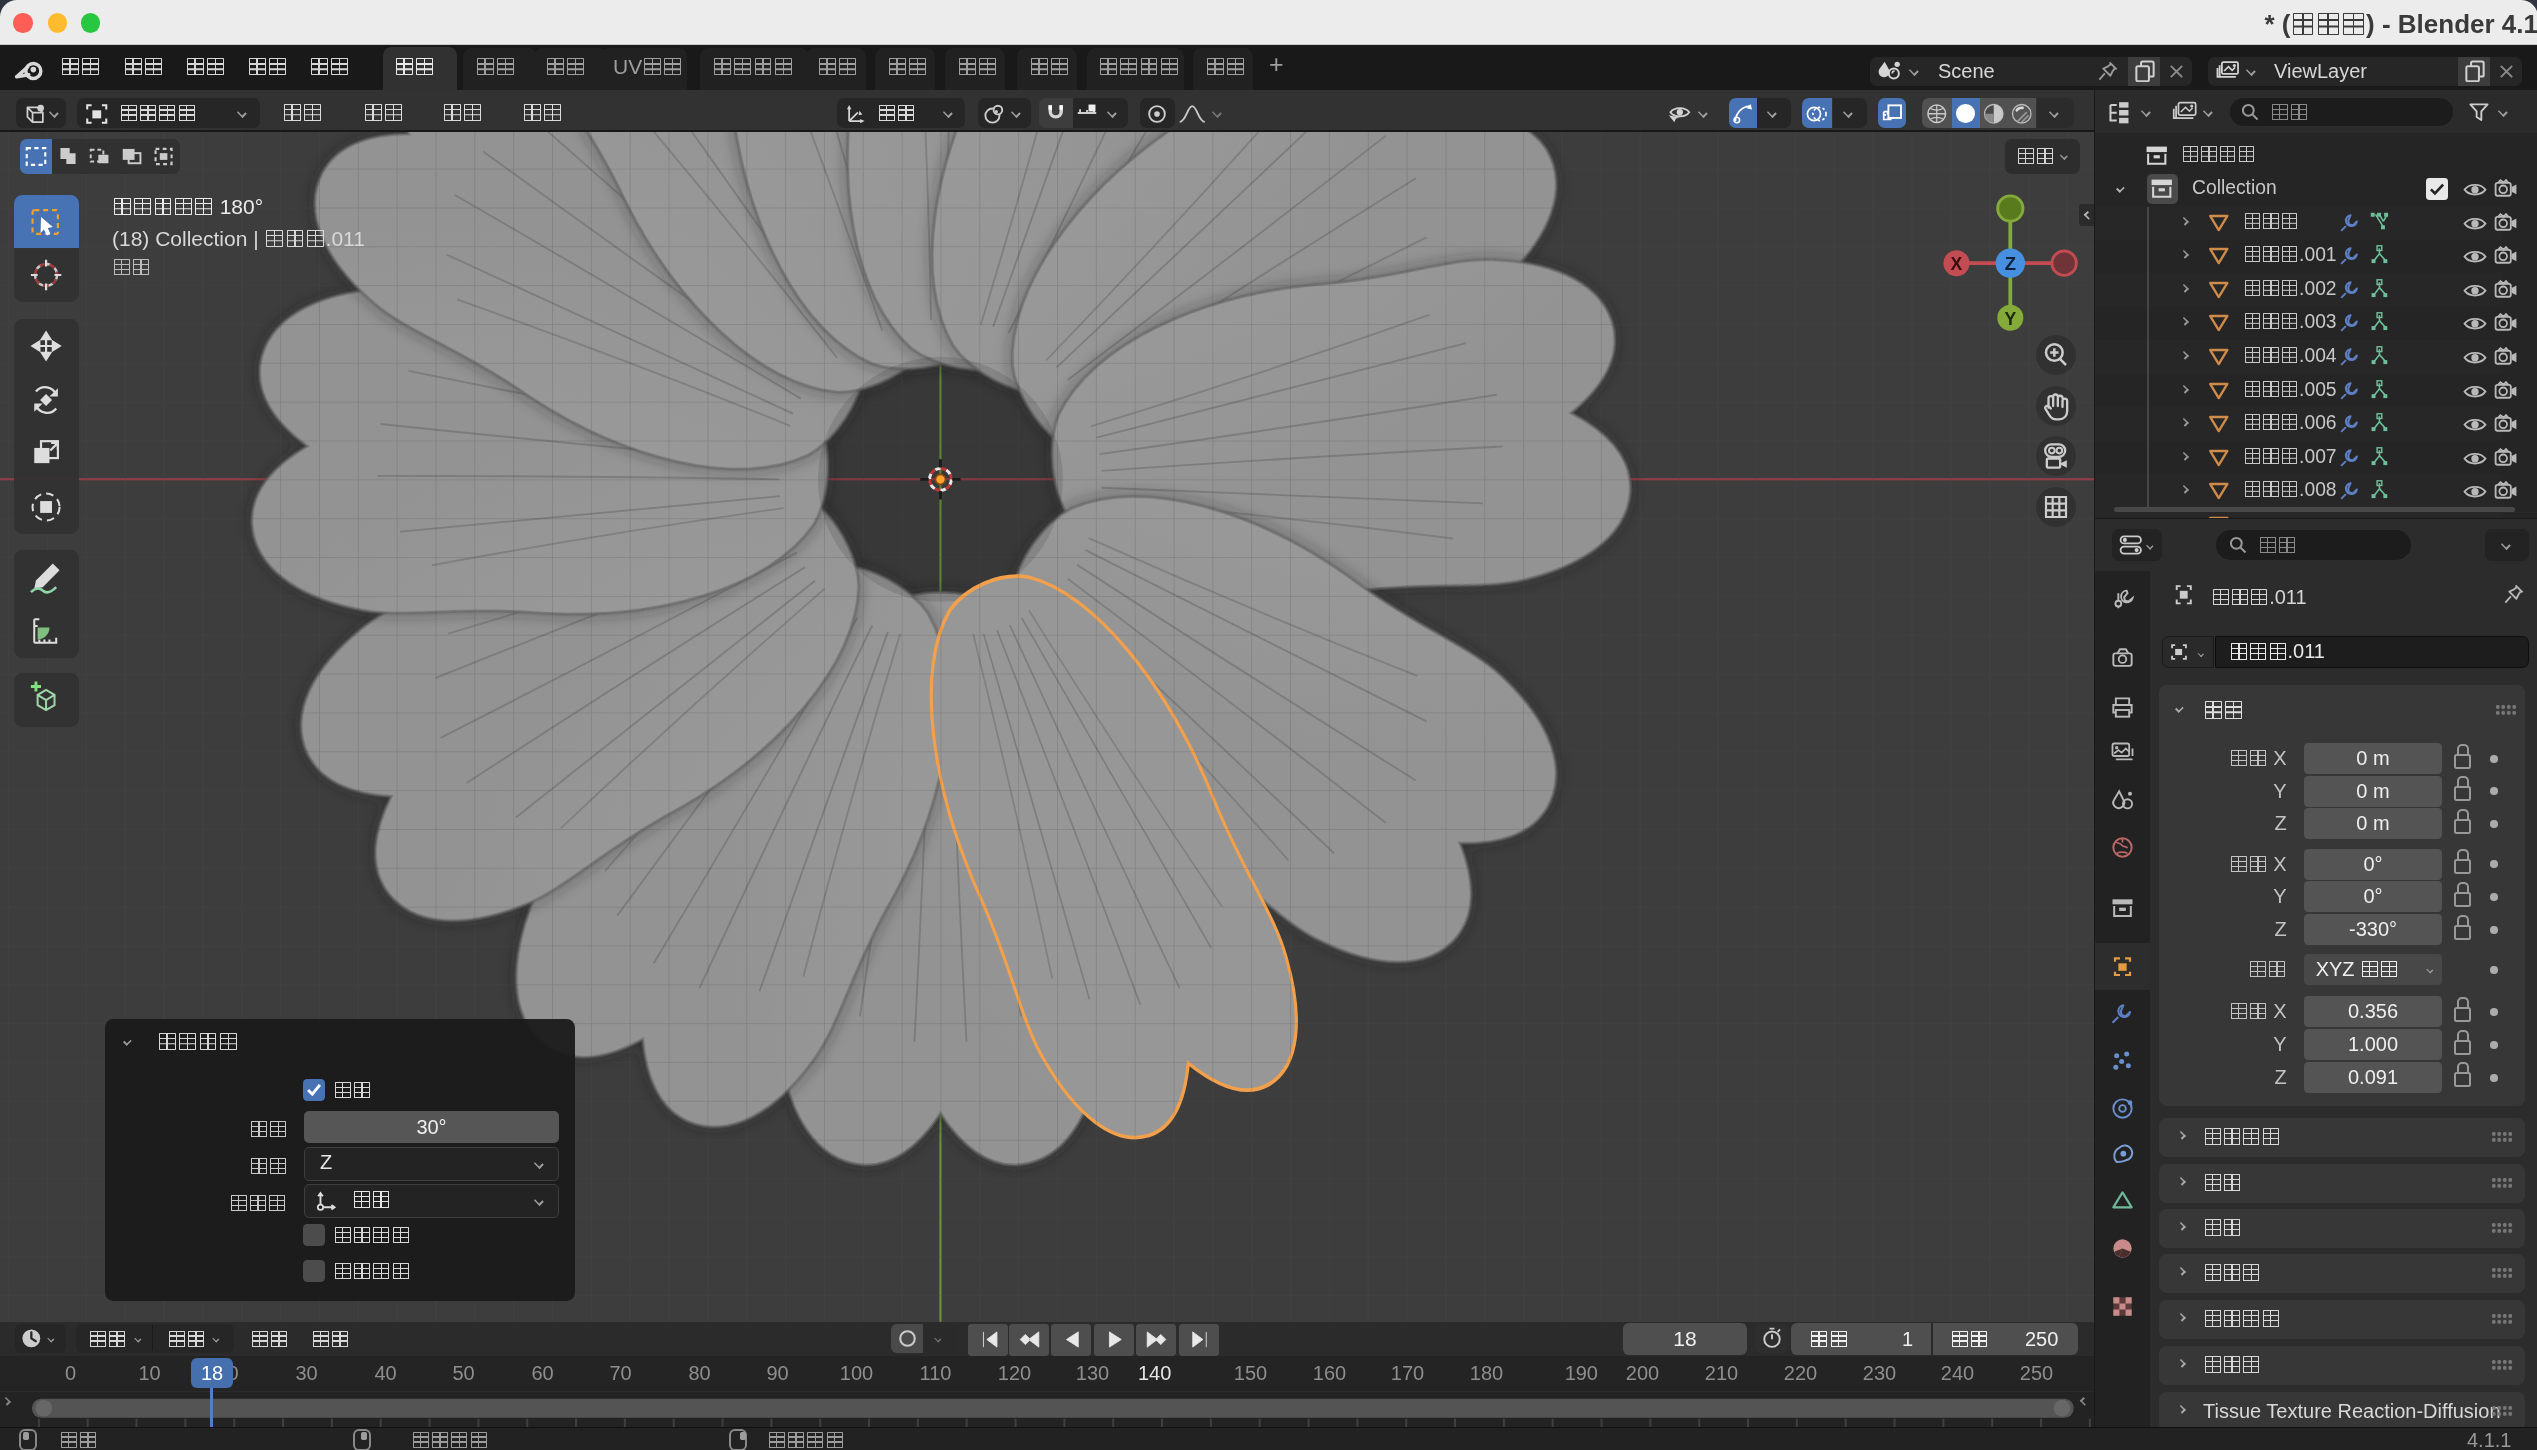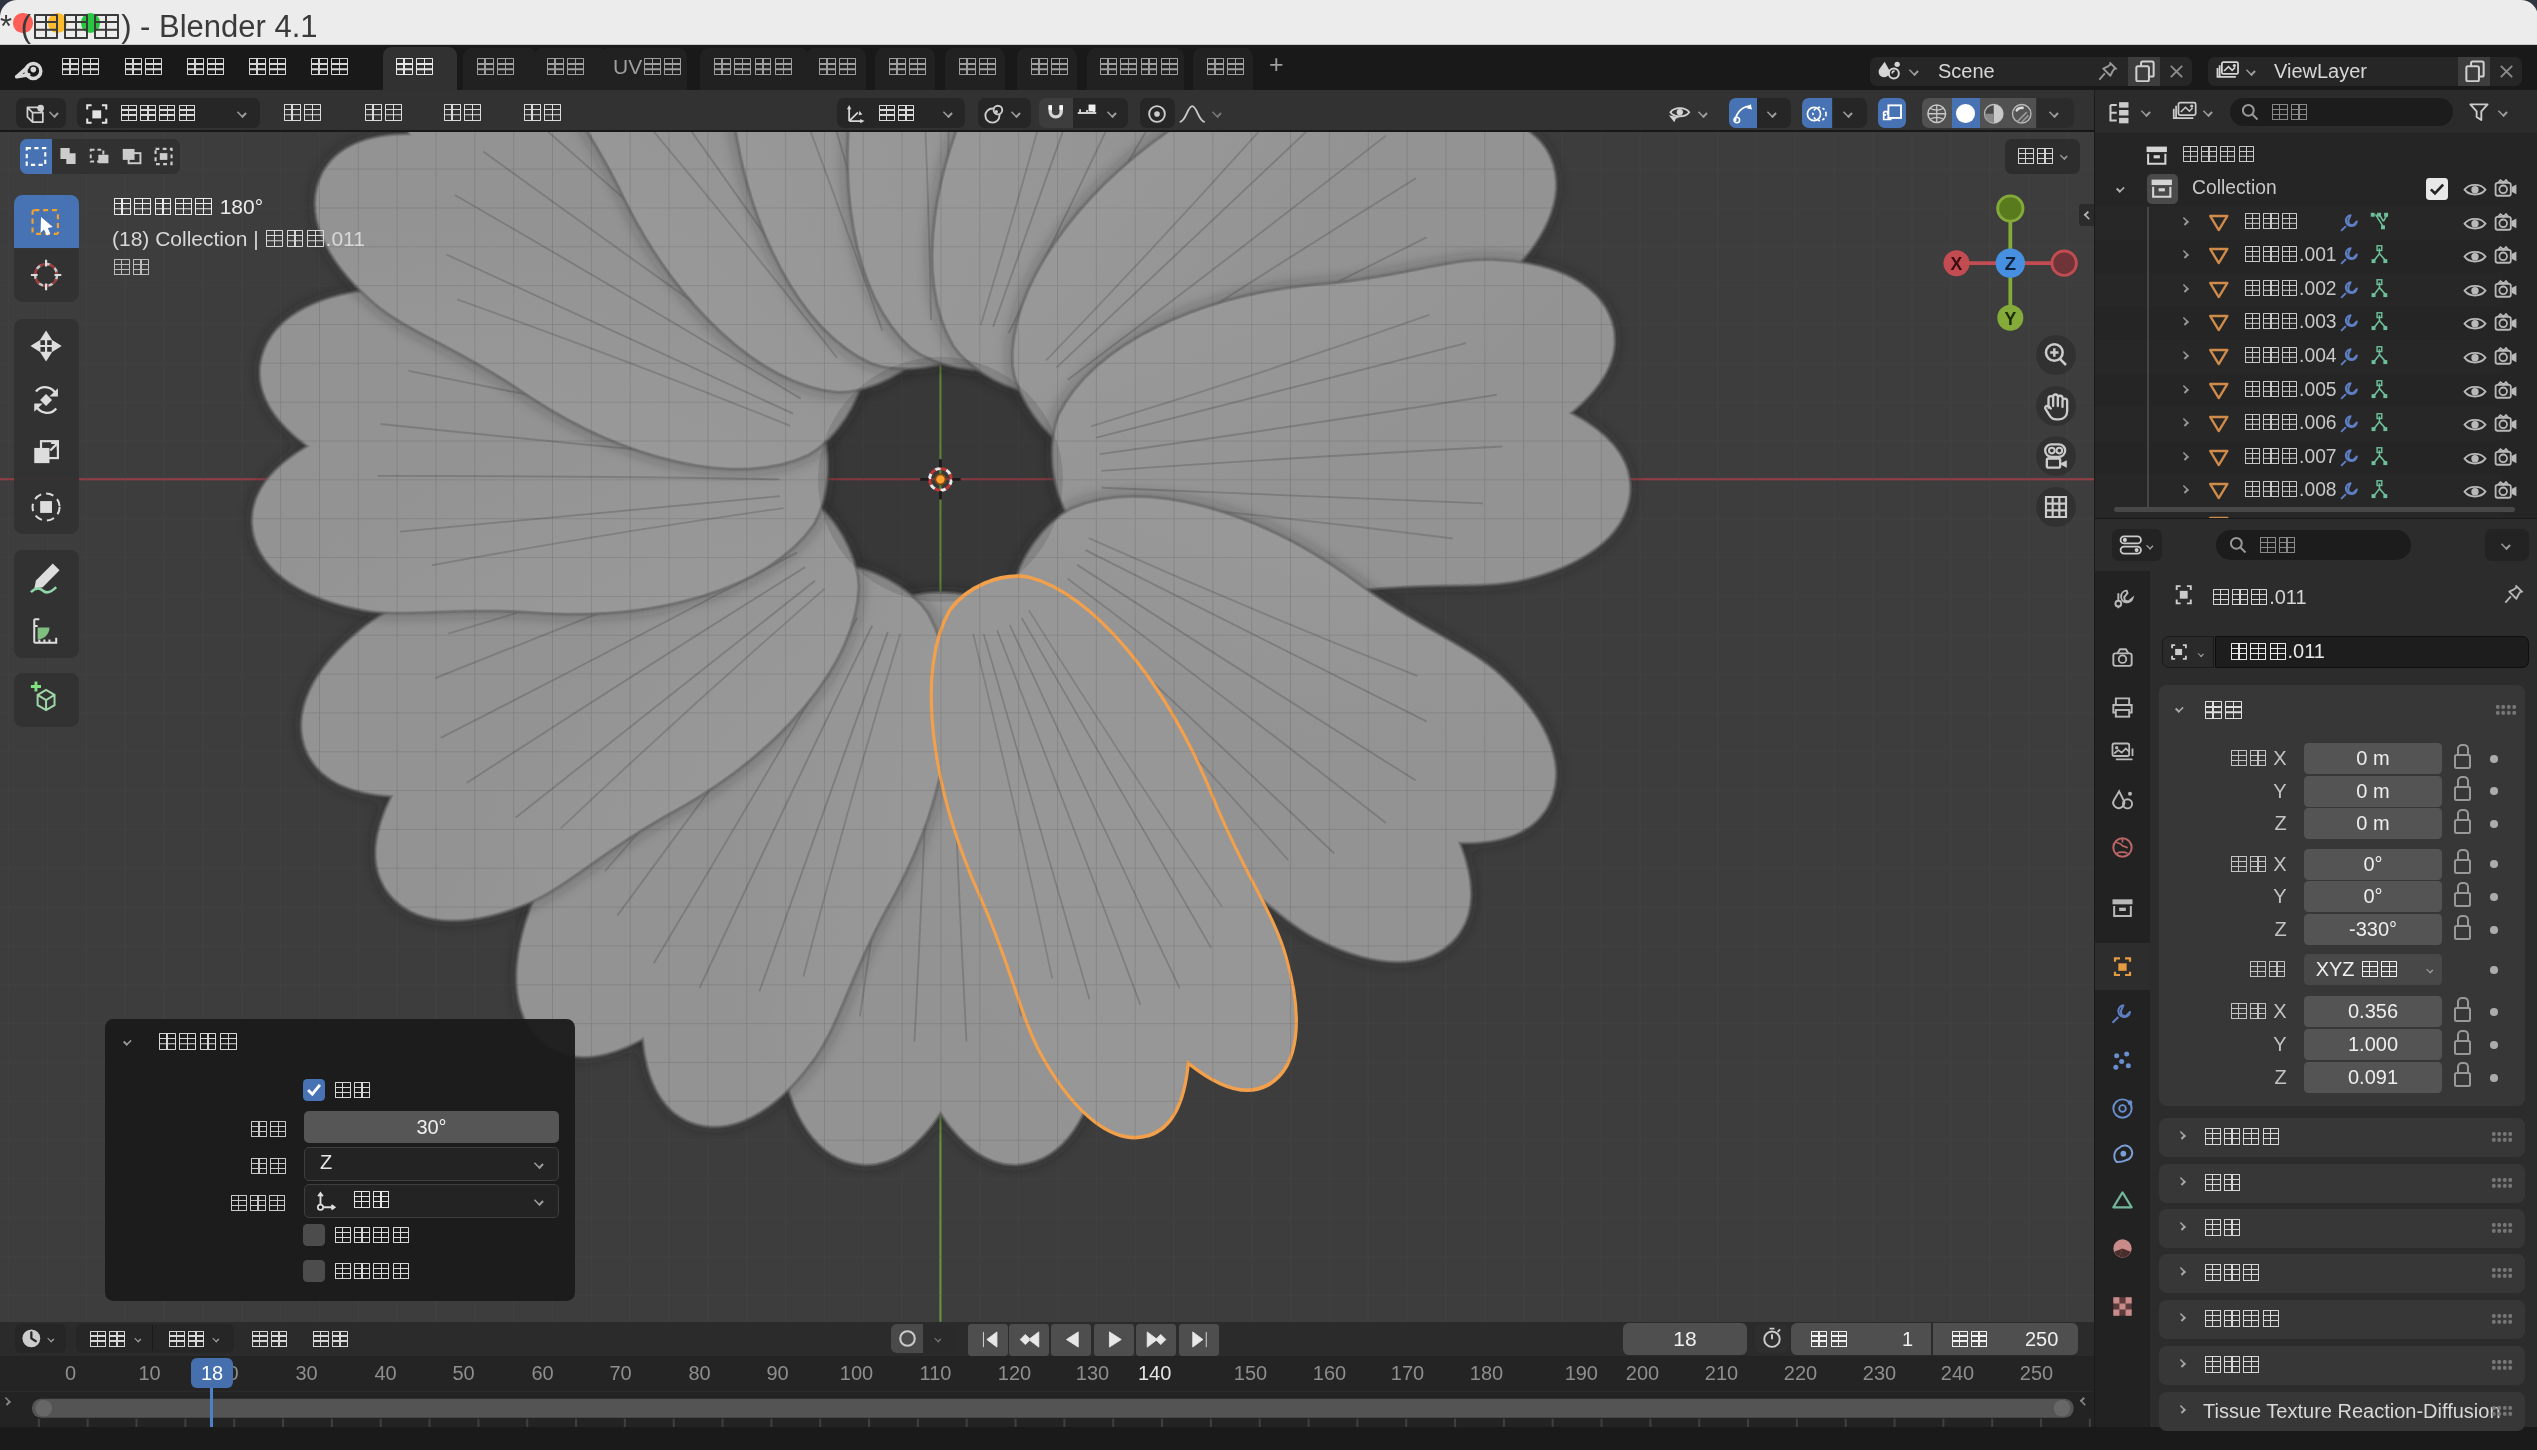--- a/index.html
+++ b/index.html
@@ -5,21 +5,21 @@
 #win{position:absolute;left:0;top:0;width:2538px;height:1450px;border-radius:17px 17px 0 0;overflow:hidden;background:#1a1a1a}
 .a{position:absolute}
 .h{display:inline-block;width:.80em;height:.82em;margin:0 .085em;vertical-align:-.06em;position:relative;border:.07em solid;border-radius:.03em}
 .h::before{content:"";position:absolute;left:-.01em;right:-.01em;top:26%;height:.065em;background:currentColor;box-shadow:0 .25em 0 currentColor}
 .h::after{content:"";position:absolute;top:-.03em;bottom:-.03em;left:45%;width:.065em;background:currentColor}
 .cv{display:inline-block;width:7.6px;height:7.6px;border-right:2.1px solid #9d9d9d;border-bottom:2.1px solid #9d9d9d;transform:rotate(45deg) scale(1,.75);transform-origin:center}
 .cvr{display:inline-block;width:6.7px;height:6.7px;border-right:2.1px solid #b5b5b5;border-bottom:2.1px solid #b5b5b5;transform:rotate(-45deg) scale(.75,1)}
 .cvd{display:inline-block;width:6.7px;height:6.7px;border-right:2.1px solid #b5b5b5;border-bottom:2.1px solid #b5b5b5;transform:rotate(45deg) scale(.75,1)}
 #tb{left:0;top:0;width:2538px;height:45px;background:#ececec;border-bottom:0.8px solid #c8c8c8}
 .light{width:19.3px;height:19.3px;border-radius:50%;top:13.4px}
-#title{width:100%;text-align:left;top:9.2px;font-size:31px;font-weight:normal;color:#3a3a3a}
+#title{width:100%;text-align:right;top:9.2px;font-size:26px;font-weight:bold;color:#3a3a3a}
 #top{left:0;top:46px;width:2538px;height:44px;background:#191919}
 .idwidget{height:28.5px;top:11px;background:#262626;border-radius:6.7px;color:#d7d7d7;font-size:20px}
 #vph{left:0;top:90px;width:2094px;height:40px;background:#323232}
 .wdg{height:30px;top:8.4px;background:#262626;border-radius:6.7px;color:#d9d9d9;font-size:20px}
 #vp{left:0;top:130px;width:2094px;height:1192px;background:#3d3d3d;overflow:hidden}
 .tsel{width:32px;height:35px;background:#313131;display:inline-block;position:relative}
 .toolbtn{left:14.3px;width:65px;height:54px;position:absolute}
 .ovl{position:absolute;border-radius:50%;background:rgba(40,40,40,.55)}
 .vtext{font-size:21px;color:#e8e8e8;position:absolute}
 #outl{left:2095px;top:90px;width:442px;height:428px;background:#252525}
@@ -1070,13 +1070,28 @@
         <rect x="2498.2" y="32" width="2.5" height="10" fill="#3f3f3f"></rect>
         <rect x="30" y="8" width="2450" height="23" rx="11" fill="#545454"></rect>
         <circle cx="44" cy="19.5" r="10" fill="#676767"></circle>
         <circle cx="2466" cy="19.5" r="10" fill="#676767"></circle>
       </svg>
 <div class="a" style="left:191px;top:36px;width:42px;height:30px;background:#4570ad;border-radius:5.9px;color:#fff;font-size:20px;text-align:center;line-height:30px">18</div>
 <div class="a" style="left:210px;top:66px;width:3.4px;height:39px;background:#4f7fc4"></div>
 <span class="cvr a" style="left:3.4px;top:76px;border-color:#888"></span>
 <span class="cvr a" style="left:2081px;top:76px;border-color:#888;transform:rotate(135deg) scale(.75,1)"></span>
 </div>
+<div id="status" class="a">
+<div class="mouse" style="left:19.3px">
+        <span style="position:absolute;left:1.7px;top:1.7px;width:5.9px;height:7.6px;background:#9c9c9c;border-radius:1.7px"></span>
+      </div>
+<div class="a" style="left:59px;top:0.8px;font-size:20px;color:#9c9c9c;"><i class="h"></i><i class="h"></i></div>
+<div class="mouse" style="left:353px">
+        <span style="position:absolute;left:5.9px;top:1.7px;width:5.9px;height:7.6px;background:#9c9c9c;border-radius:1.7px"></span>
+      </div>
+<div class="a" style="left:411px;top:0.8px;font-size:20px;color:#9c9c9c;"><i class="h"></i><i class="h"></i><i class="h"></i><i class="h"></i></div>
+<div class="mouse" style="left:729px">
+        <span style="position:absolute;left:9.2px;top:1.7px;width:5.9px;height:7.6px;background:#9c9c9c;border-radius:1.7px"></span>
+      </div>
+<div class="a" style="left:767px;top:0.8px;font-size:20px;color:#9c9c9c;"><i class="h"></i><i class="h"></i><i class="h"></i><i class="h"></i></div>
+<div class="a" style="left:2467px;top:0.8px">4.1.1</div>
+</div>
   </div>
 
 </body></html>

